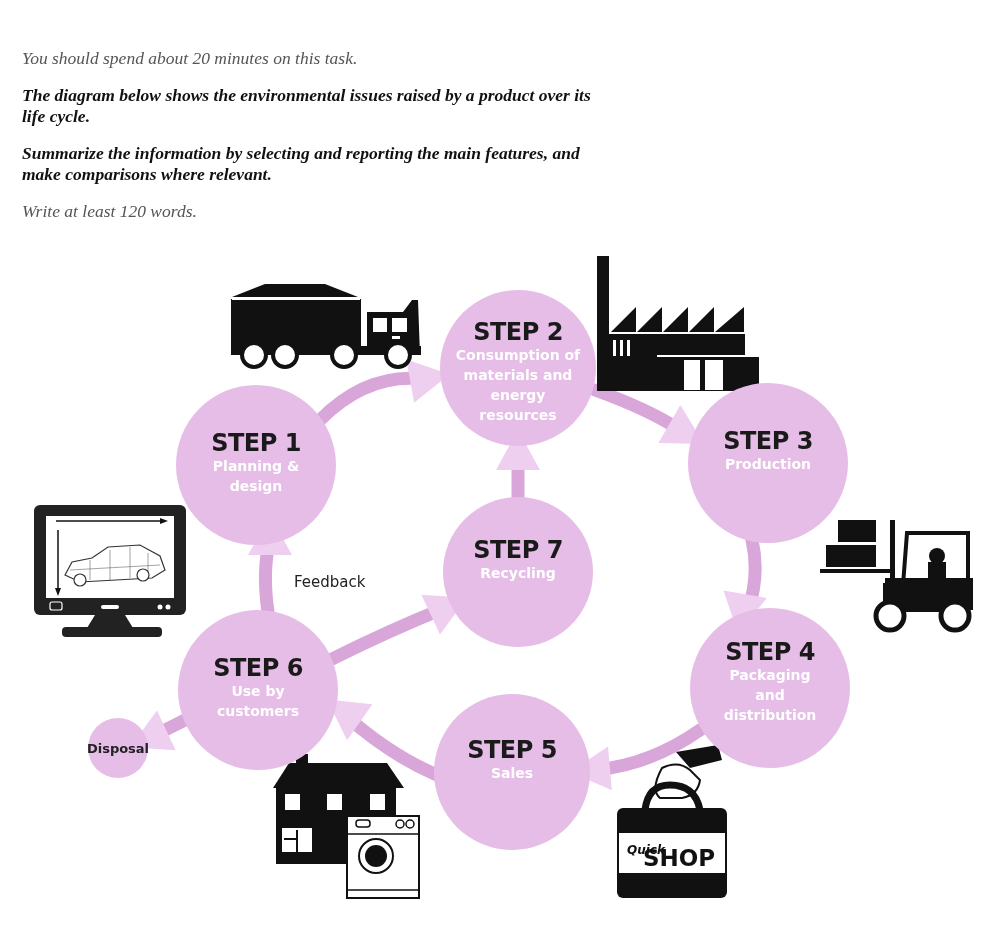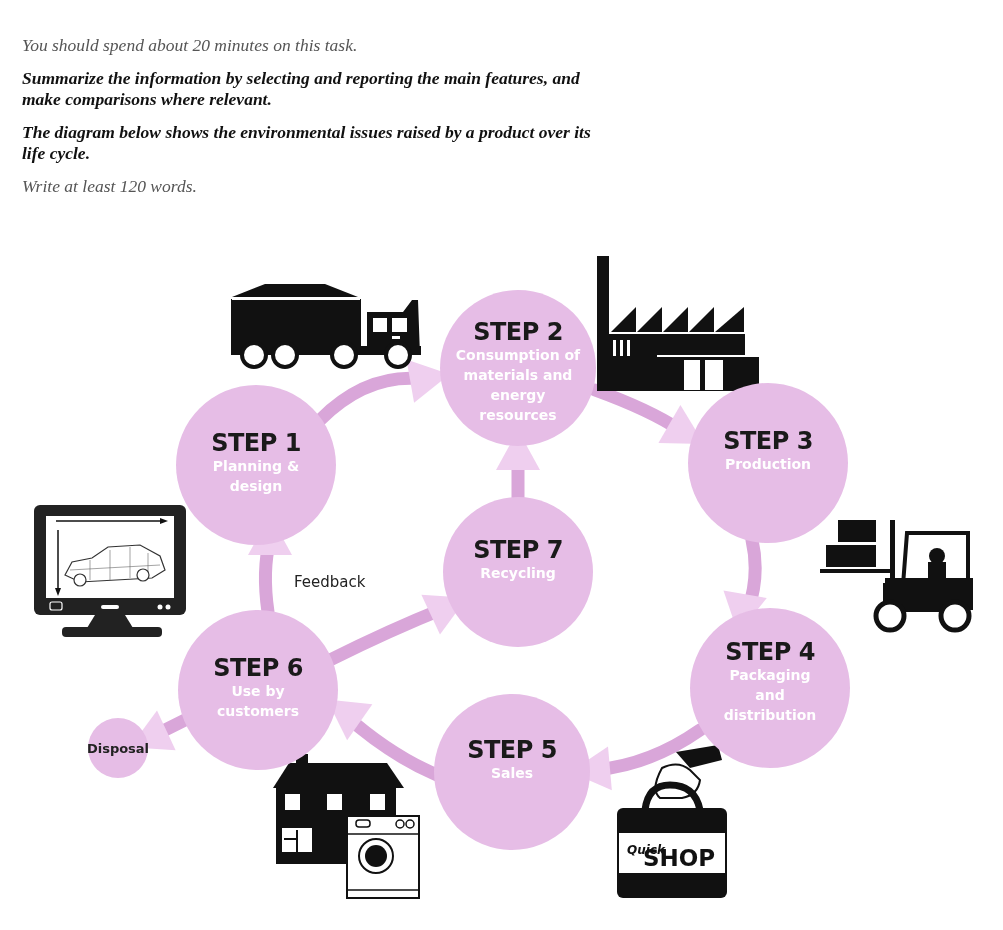--- a/index.html
+++ b/index.html
@@ -1,33 +1,33 @@
 <!DOCTYPE html>
 <html><head>
   <meta charset="utf-8">
   <style>
     html, body { margin: 0; padding: 0; background: #ffffff; }
     body { width: 1003px; height: 930px; position: relative; overflow: hidden; font-family: "DejaVu Serif", serif; }
     .instructions { position: absolute; left: 22px; top: 32px; width: 760px; }
-    .instr-line { font-family: "Liberation Serif", serif; font-style: italic; color: #333; font-size: 17.5px; line-height: 21px; margin: 3px 0 12px 0; }
+    .instr-line { font-family: "Liberation Serif", serif; font-style: italic; color: #333; font-size: 17.5px; line-height: 21px; margin: 16px 0 12px 0; }
     .instr-bold { font-weight: bold; color: #111; }
     .instr-light { color: #555; }
     svg#diagram { position: absolute; left: 0; top: 0; }
     .step-title { font-family: "DejaVu Sans", sans-serif; font-weight: bold; fill: #1a1a1a; font-size: 24px; letter-spacing: -0.5px; }
     .step-sub { font-family: "DejaVu Sans", sans-serif; font-weight: bold; fill: #ffffff; font-size: 14px; }
     .feedback-label { font-family: "DejaVu Sans", sans-serif; fill: #222; font-size: 15px; }
     .disposal-label { font-family: "DejaVu Sans", sans-serif; font-weight: bold; fill: #222; font-size: 13px; }
   </style>
 </head>
 <body>
 
 <div class="instructions">
   <p class="instr-line instr-light">You should spend about 20 minutes on this task.</p>
+  <p class="instr-line instr-bold"><span>The diagram below shows the environmental issues raised by a product over its</span><br><span>life cycle.</span></p>
   <p class="instr-line instr-bold"><span>Summarize the information by selecting and reporting the main features, and</span><br><span>make comparisons where relevant.</span></p>
-  <p class="instr-line instr-bold"><span>The diagram below shows the environmental issues raised by a product over its</span><br><span>life cycle.</span></p>
   <p class="instr-line instr-light">Write at least 120 words.</p>
 </div>
 
 <svg id="diagram" width="1003" height="930" viewBox="0 0 1003 930">
 
   <g id="arrows">
       <path d="M320,420 Q370,370 430,380" fill="none" stroke="#d9a6d9" stroke-width="13" stroke-linecap="round"></path>
       <polygon points="-18,-22 22,0 -18,22" fill="#efcfef" transform="translate(428,378) rotate(-10)"></polygon>
       <path d="M595,390 Q650,410 680,430" fill="none" stroke="#d9a6d9" stroke-width="13" stroke-linecap="round"></path>
       <polygon points="-18,-22 22,0 -18,22" fill="#efcfef" transform="translate(685,433) rotate(30)"></polygon>

